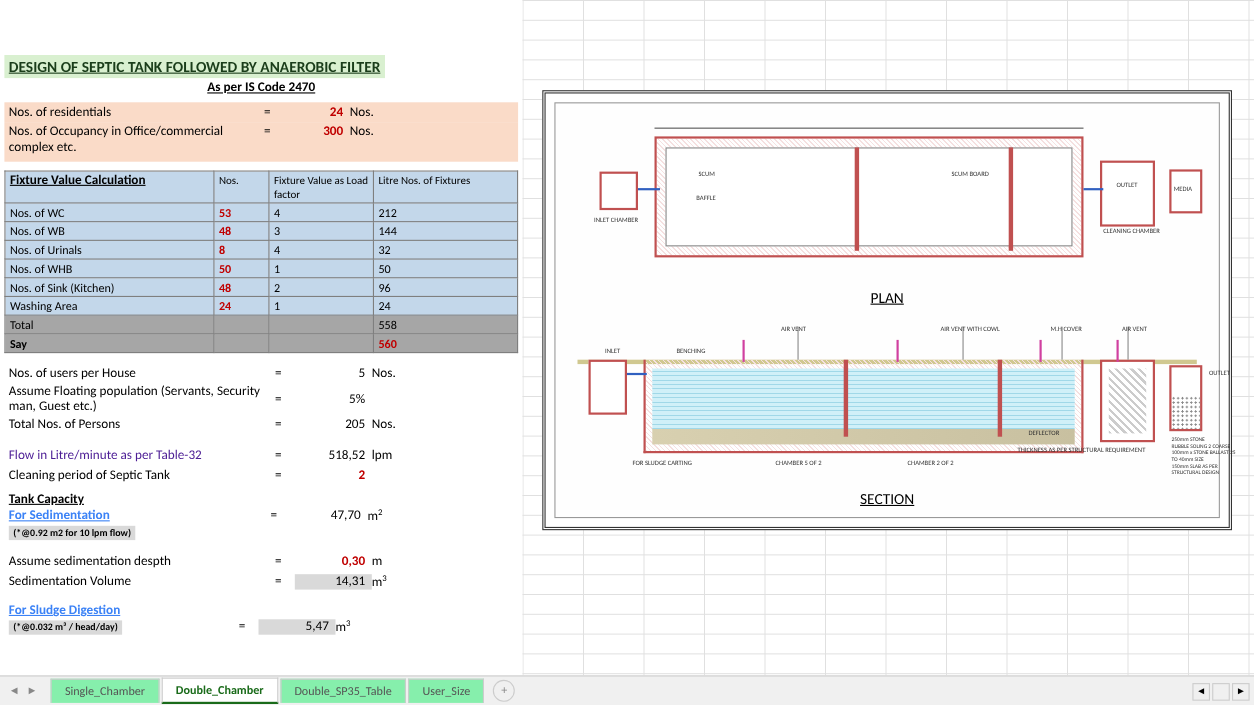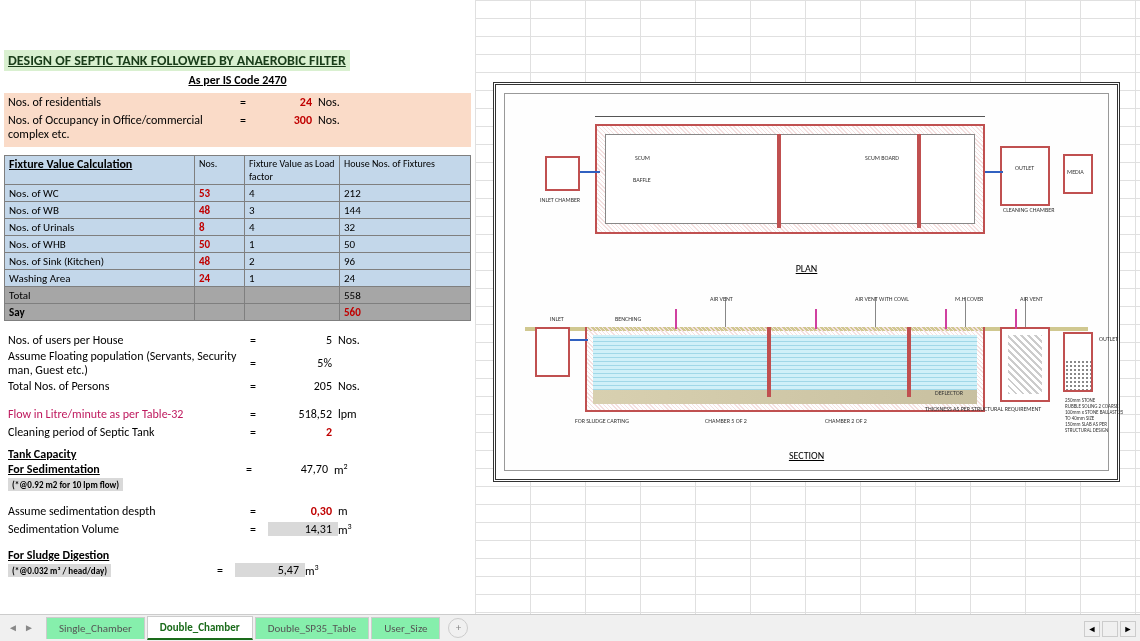--- a/index.html
+++ b/index.html
@@ -110,21 +110,21 @@
 
 .section-hdr {
   font-weight: bold;
   text-decoration: underline;
   margin-top: 6px;
   padding: 0 4px;
 }
 .section-sub {
   font-weight: bold;
   text-decoration: underline;
-  color: #000000;
+  color: #3b82f6;
   padding: 0 4px;
 }
 .note {
   font-size: 9px;
   font-weight: bold;
   background: #d9d9d9;
   display: inline-block;
   padding: 1px 4px;
   margin: 1px 4px;
 }
@@ -150,21 +150,21 @@
   position: absolute;
   top: 12px; left: 20px; right: 20px; height: 150px;
   border: none;
 }
 .section-view {
   position: absolute;
   bottom: 28px; left: 20px; right: 20px; height: 145px;
 }
 .view-label {
   position: absolute;
-  font-size: 10px;
+  font-size: 14px;
   text-decoration: underline;
   left: 50%;
   transform: translateX(-50%);
 }
 .plan-label { top: 168px; }
 .section-label { bottom: 8px; }
 
 .tank-box {
   position: absolute;
   border: 2px solid #c05050;
@@ -272,21 +272,21 @@
       <span class="val red">300</span>
       <span class="unit">Nos.</span>
     </div>
 
     <table class="fixture-table">
       <tbody>
           <tr>
         <th class="hdr-title" style="width:190px">Fixture Value Calculation</th>
         <th style="width:50px">Nos.</th>
         <th style="width:95px">Fixture Value as Load factor</th>
-        <th>House Nos. of Fixtures</th>
+        <th>Litre Nos. of Fixtures</th>
       </tr>
       <tr>
             <td class="label">Nos. of WC</td>
             <td class="num input">53</td>
             <td class="num">4</td>
             <td class="num">212</td>
           </tr>
       <tr>
             <td class="label">Nos. of WB</td>
             <td class="num input">48</td>
@@ -346,21 +346,21 @@
       <span class="unit2"></span>
     </div>
     <div class="calc-row">
       <span class="lbl2">Total Nos. of Persons</span>
       <span class="eq2">=</span>
       <span class="val2">205</span>
       <span class="unit2">Nos.</span>
     </div>
     <div style="height:10px"></div>
     <div class="calc-row">
-      <span class="lbl2" style="color:#be185d">Flow in Litre/minute as per Table-32</span>
+      <span class="lbl2" style="color:#4c1d95">Flow in Litre/minute as per Table-32</span>
       <span class="eq2">=</span>
       <span class="val2">518,52</span>
       <span class="unit2">lpm</span>
     </div>
     <div class="calc-row">
       <span class="lbl2">Cleaning period of Septic Tank</span>
       <span class="eq2">=</span>
       <span class="val2 red">2</span>
       <span class="unit2"></span>
     </div>

